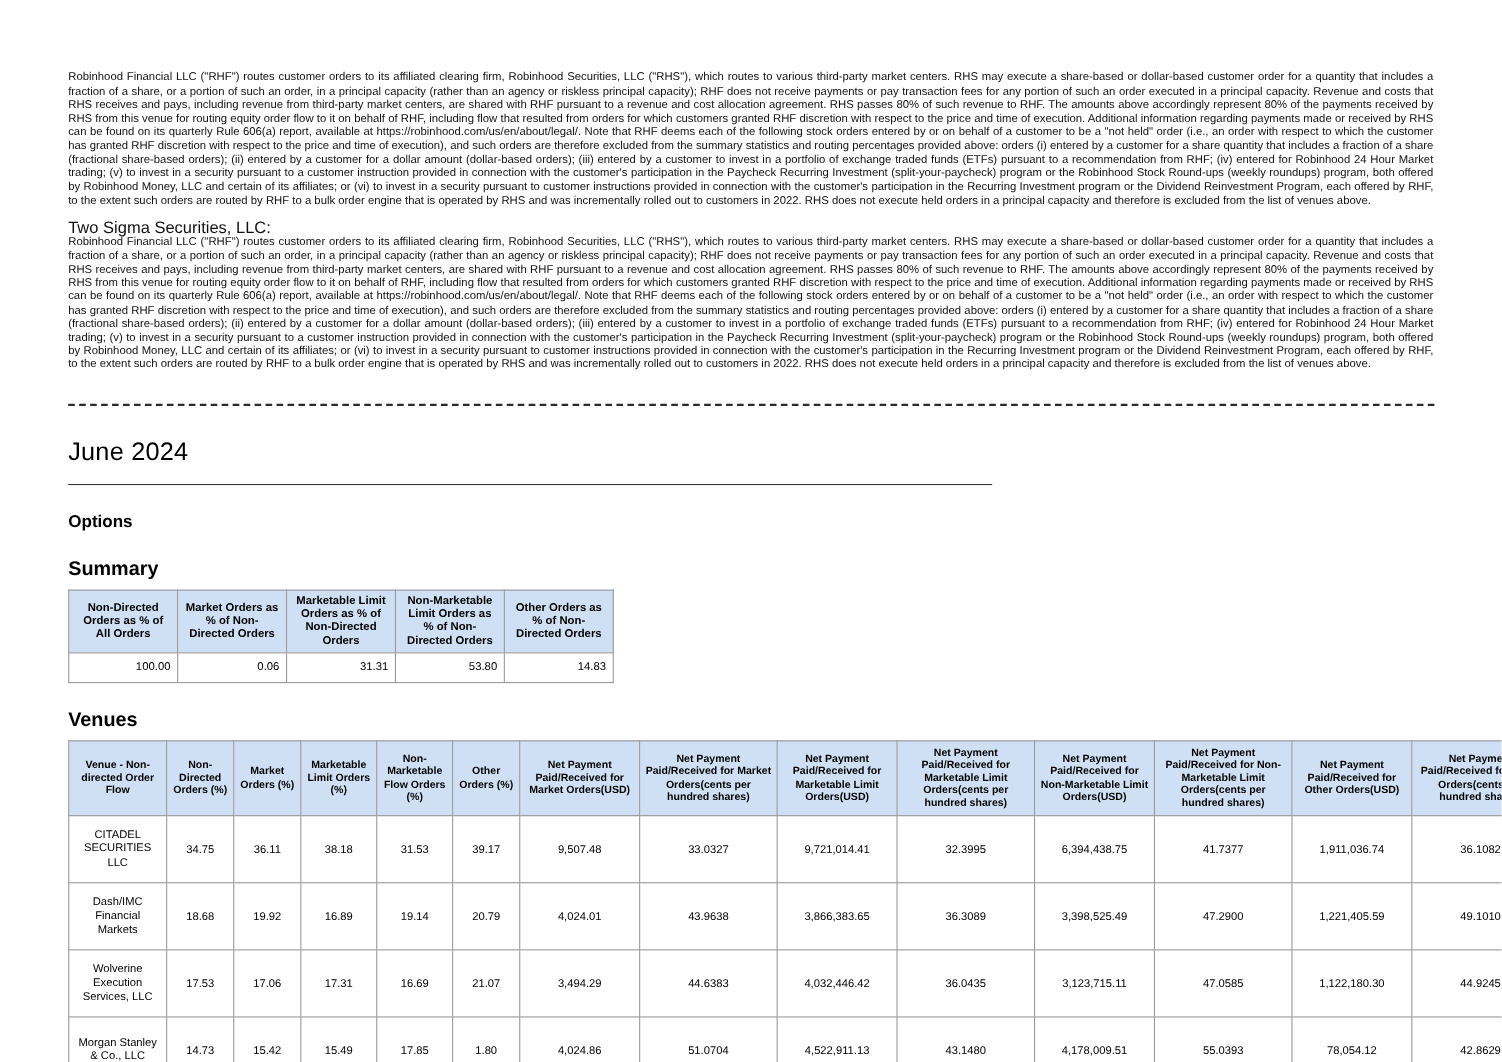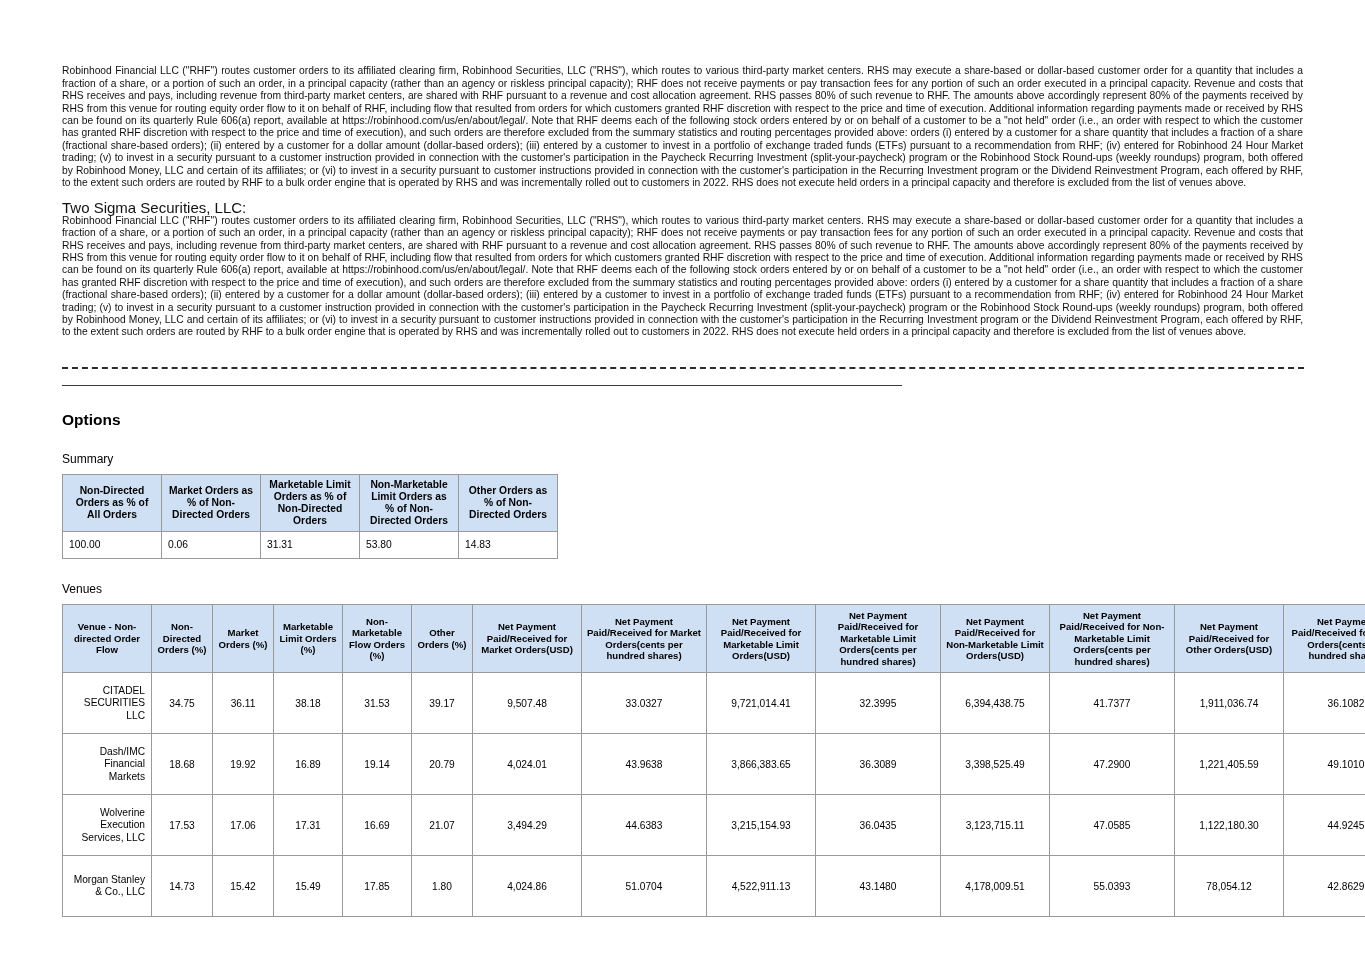--- a/index.html
+++ b/index.html
@@ -46,22 +46,22 @@
     border: 0;
     border-top: 1px solid #3a3a3a;
     width: 840px;
   }
   h2.section {
     font-size: 15.5px;
     font-weight: bold;
     margin: 25px 0 0 0;
   }
   h3.subsection {
-    font-size: 12px;
-    font-weight: normal;
+    font-size: 18px;
+    font-weight: bold;
     margin: 23px 0 8px 0;
   }
   table {
     border-collapse: collapse;
     font-size: 10.3px;
   }
   table th, table td {
     border: 1px solid #9a9a9a;
     padding: 4px 6px;
   }
@@ -70,20 +70,21 @@
     font-weight: bold;
     text-align: center;
     vertical-align: middle;
     line-height: 12px;
   }
   
   .summary-table th {
     width: 86px;
   }
   .summary-table td {
+    text-align: right;
     height: 18px;
     font-weight: normal;
   }
   
   .venues-table {
     width: 1242px;
     table-layout: fixed;
   }
   .venues-table th {
     font-size: 9.6px;
@@ -91,41 +92,42 @@
     padding: 5px 3px;
   }
   .venues-table td {
     font-size: 10.2px;
     text-align: center;
     vertical-align: middle;
     height: 52px;
     padding: 4px 6px;
   }
   .venues-table td.venue {
-    text-align: right;
+    text-align: center;
     line-height: 12.5px;
   }
   .col-venue { width: 82px; }
   .col-num   { width: 54px; }
   .col-mid   { width: 62px; }
   .col-wide  { width: 102px; }
   .col-xwide { width: 118px; }
 </style>
 </head>
 <body>
 
 <div class="page">
 
   <p class="disclosure">Robinhood Financial LLC ("RHF") routes customer orders to its affiliated clearing firm, Robinhood Securities, LLC ("RHS"), which routes to various third-party market centers. RHS may execute a share-based or dollar-based customer order for a quantity that includes a fraction of a share, or a portion of such an order, in a principal capacity (rather than an agency or riskless principal capacity); RHF does not receive payments or pay transaction fees for any portion of such an order executed in a principal capacity. Revenue and costs that RHS receives and pays, including revenue from third-party market centers, are shared with RHF pursuant to a revenue and cost allocation agreement. RHS passes 80% of such revenue to RHF. The amounts above accordingly represent 80% of the payments received by RHS from this venue for routing equity order flow to it on behalf of RHF, including flow that resulted from orders for which customers granted RHF discretion with respect to the price and time of execution. Additional information regarding payments made or received by RHS can be found on its quarterly Rule 606(a) report, available at https://robinhood.com/us/en/about/legal/. Note that RHF deems each of the following stock orders entered by or on behalf of a customer to be a "not held" order (i.e., an order with respect to which the customer has granted RHF discretion with respect to the price and time of execution), and such orders are therefore excluded from the summary statistics and routing percentages provided above: orders (i) entered by a customer for a share quantity that includes a fraction of a share (fractional share-based orders); (ii) entered by a customer for a dollar amount (dollar-based orders); (iii) entered by a customer to invest in a portfolio of exchange traded funds (ETFs) pursuant to a recommendation from RHF; (iv) entered for Robinhood 24 Hour Market trading; (v) to invest in a security pursuant to a customer instruction provided in connection with the customer's participation in the Paycheck Recurring Investment (split-your-paycheck) program or the Robinhood Stock Round-ups (weekly roundups) program, both offered by Robinhood Money, LLC and certain of its affiliates; or (vi) to invest in a security pursuant to customer instructions provided in connection with the customer's participation in the Recurring Investment program or the Dividend Reinvestment Program, each offered by RHF, to the extent such orders are routed by RHF to a bulk order engine that is operated by RHS and was incrementally rolled out to customers in 2022. RHS does not execute held orders in a principal capacity and therefore is excluded from the list of venues above.</p>
 
   <p class="venue-name" style="margin:13px 0 0 0;">Two Sigma Securities, LLC:</p>
   <p class="disclosure" style="margin-top:0;">Robinhood Financial LLC ("RHF") routes customer orders to its affiliated clearing firm, Robinhood Securities, LLC ("RHS"), which routes to various third-party market centers. RHS may execute a share-based or dollar-based customer order for a quantity that includes a fraction of a share, or a portion of such an order, in a principal capacity (rather than an agency or riskless principal capacity); RHF does not receive payments or pay transaction fees for any portion of such an order executed in a principal capacity. Revenue and costs that RHS receives and pays, including revenue from third-party market centers, are shared with RHF pursuant to a revenue and cost allocation agreement. RHS passes 80% of such revenue to RHF. The amounts above accordingly represent 80% of the payments received by RHS from this venue for routing equity order flow to it on behalf of RHF, including flow that resulted from orders for which customers granted RHF discretion with respect to the price and time of execution. Additional information regarding payments made or received by RHS can be found on its quarterly Rule 606(a) report, available at https://robinhood.com/us/en/about/legal/. Note that RHF deems each of the following stock orders entered by or on behalf of a customer to be a "not held" order (i.e., an order with respect to which the customer has granted RHF discretion with respect to the price and time of execution), and such orders are therefore excluded from the summary statistics and routing percentages provided above: orders (i) entered by a customer for a share quantity that includes a fraction of a share (fractional share-based orders); (ii) entered by a customer for a dollar amount (dollar-based orders); (iii) entered by a customer to invest in a portfolio of exchange traded funds (ETFs) pursuant to a recommendation from RHF; (iv) entered for Robinhood 24 Hour Market trading; (v) to invest in a security pursuant to a customer instruction provided in connection with the customer's participation in the Paycheck Recurring Investment (split-your-paycheck) program or the Robinhood Stock Round-ups (weekly roundups) program, both offered by Robinhood Money, LLC and certain of its affiliates; or (vi) to invest in a security pursuant to customer instructions provided in connection with the customer's participation in the Recurring Investment program or the Dividend Reinvestment Program, each offered by RHF, to the extent such orders are routed by RHF to a bulk order engine that is operated by RHS and was incrementally rolled out to customers in 2022. RHS does not execute held orders in a principal capacity and therefore is excluded from the list of venues above.</p>
 
   <hr class="divider">
 
+  <h1 class="month">June 2024</h1>
   <hr class="rule">
 
   <h2 class="section">Options</h2>
 
   <h3 class="subsection">Summary</h3>
 
   <table class="summary-table">
     <thead>
       <tr>
         <th>Non-Directed Orders as % of All Orders</th>
@@ -202,21 +204,21 @@
       </tr>
       <tr>
         <td class="venue">Wolverine Execution Services, LLC</td>
         <td>17.53</td>
         <td>17.06</td>
         <td>17.31</td>
         <td>16.69</td>
         <td>21.07</td>
         <td>3,494.29</td>
         <td>44.6383</td>
-        <td>3,215,154.93</td>
+        <td>4,032,446.42</td>
         <td>36.0435</td>
         <td>3,123,715.11</td>
         <td>47.0585</td>
         <td>1,122,180.30</td>
         <td>44.9245</td>
       </tr>
       <tr>
         <td class="venue">Morgan Stanley &amp; Co., LLC</td>
         <td>14.73</td>
         <td>15.42</td>

